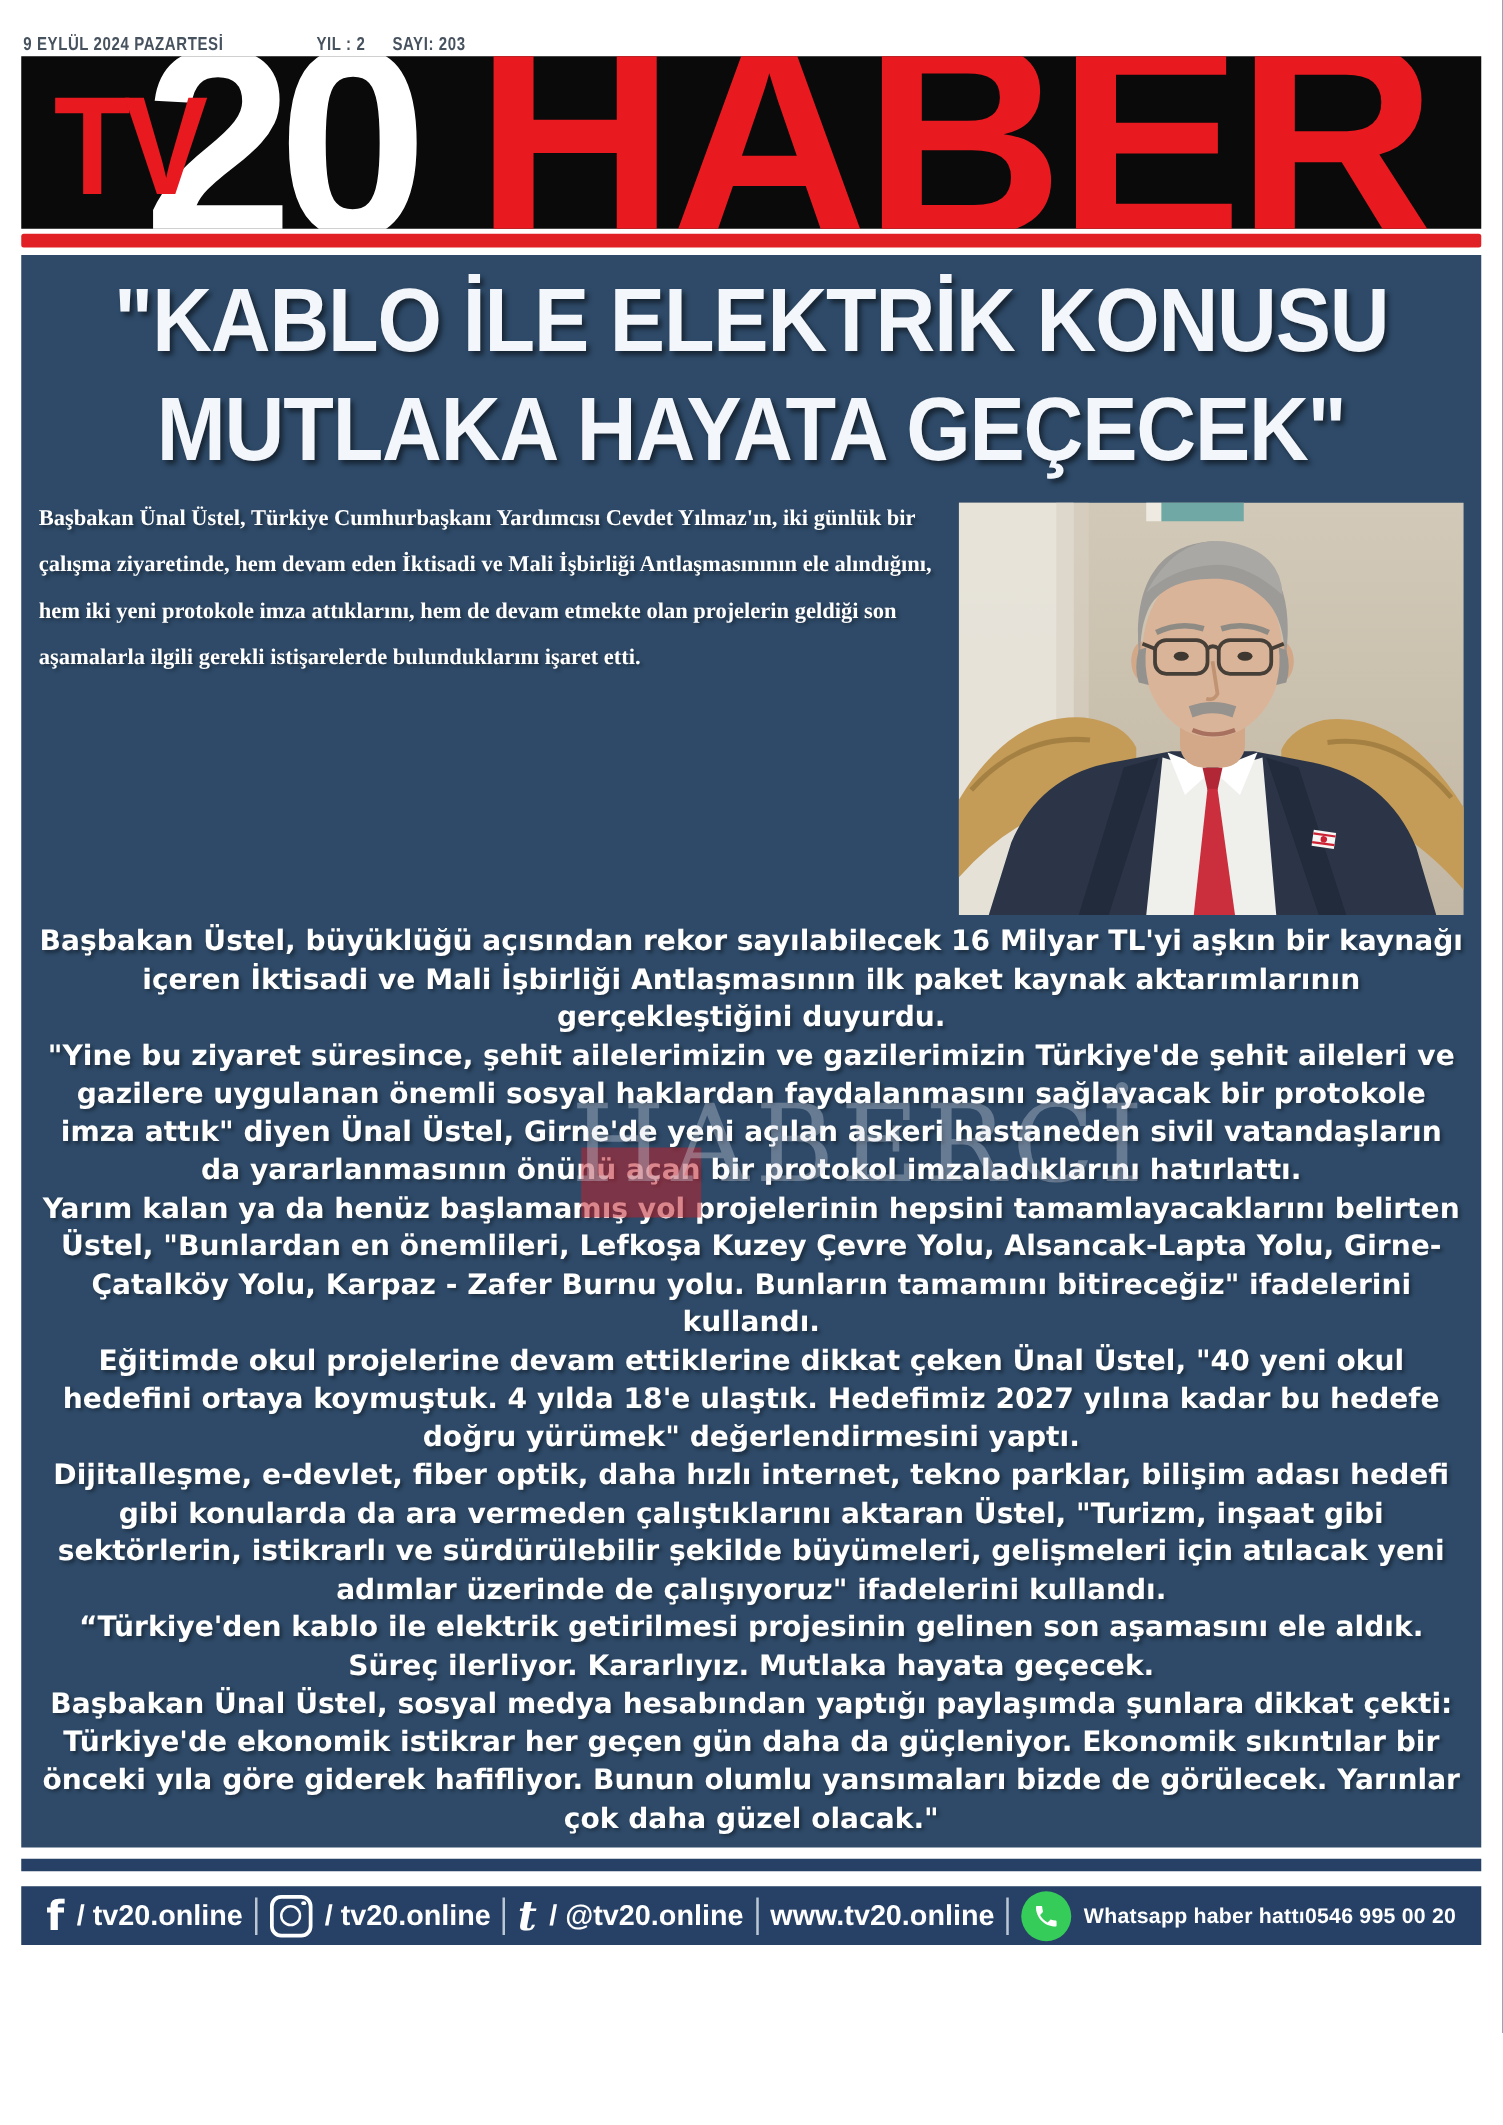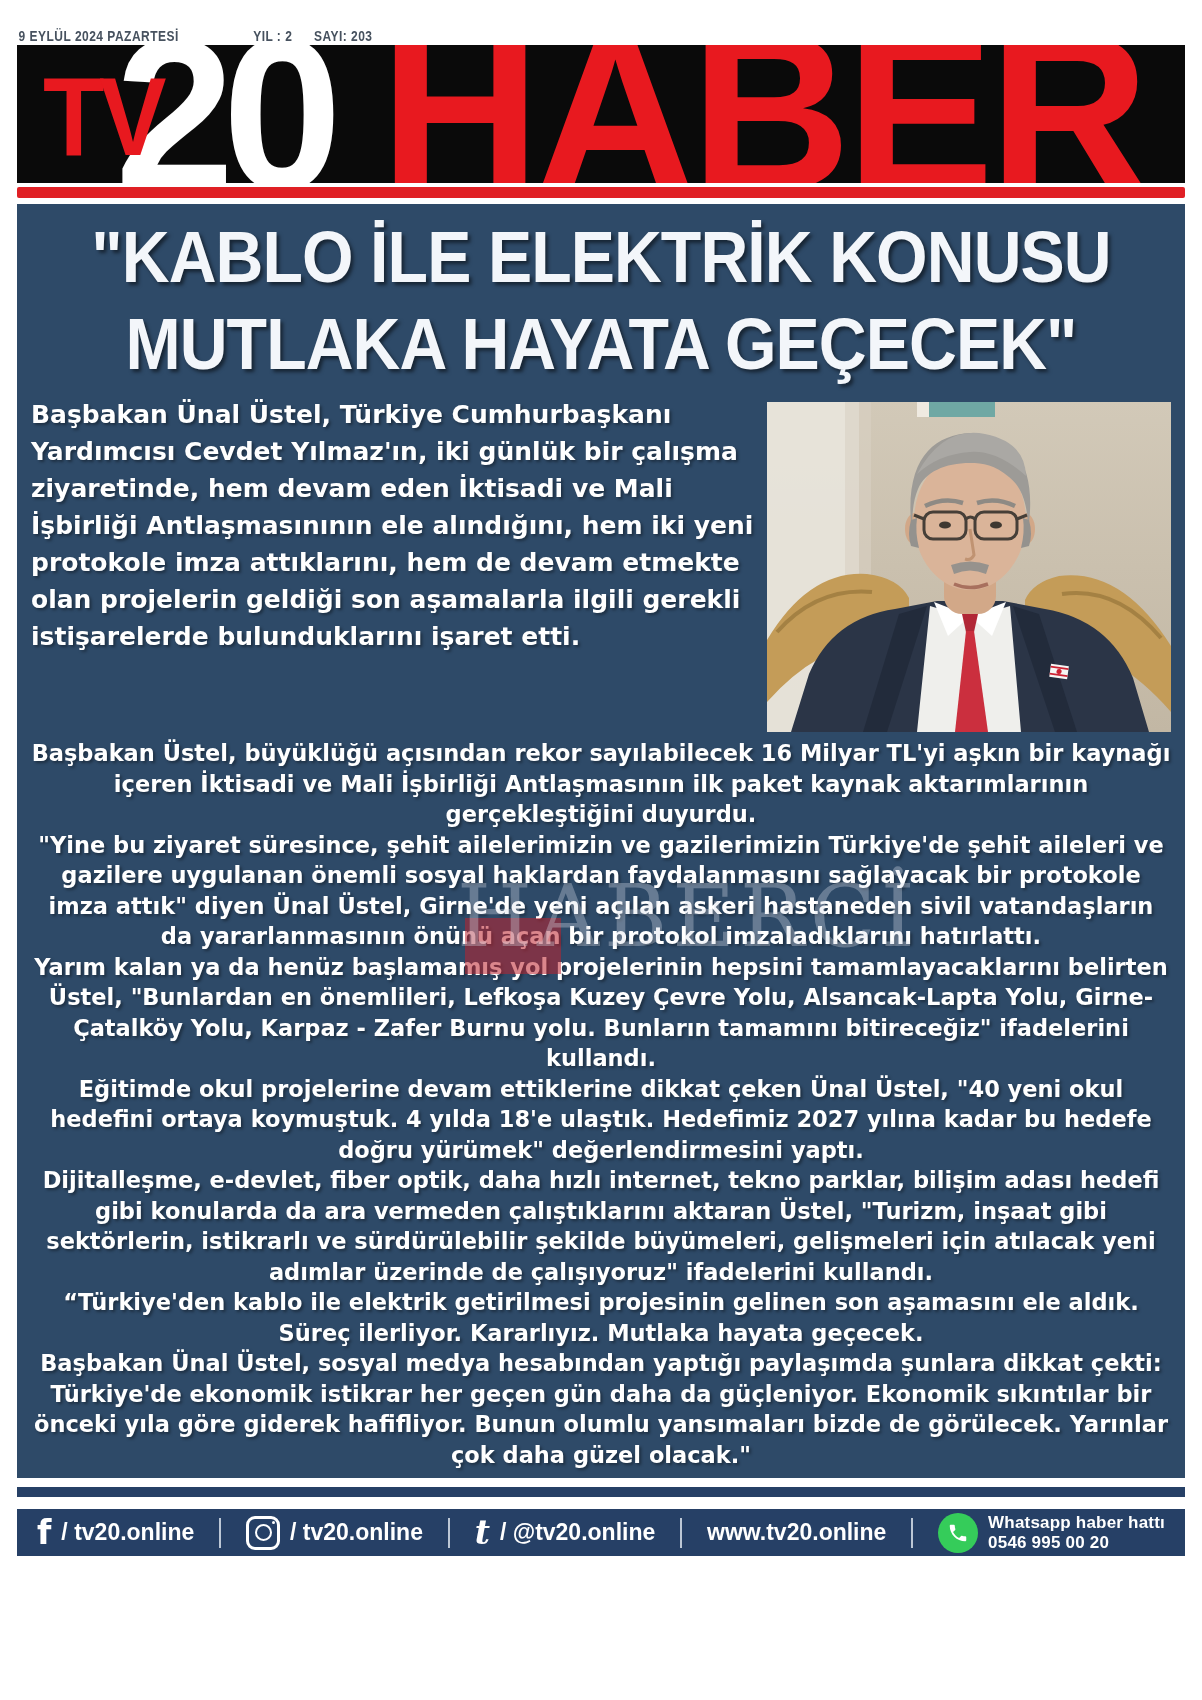--- a/index.html
+++ b/index.html
@@ -62,21 +62,21 @@
     text-shadow:2px 2px 3px rgba(0,0,0,.38);
   }
   .headline{margin:0;text-align:center;color:#f3f6fa;
     font-family:"Liberation Sans",sans-serif;font-weight:bold;}
   .hline{
     display:block;font-size:72px;line-height:87px;letter-spacing:-1px;
     transform:scaleX(.92);transform-origin:center;white-space:nowrap;
     text-shadow:3px 3px 4px rgba(0,0,0,.5);
   }
   .lead-row{display:flex;gap:12px;margin-top:8px;}
-  .lead{flex:1;margin:0;font-size:25px;line-height:37px;font-weight:bold;}
+  .lead{flex:1;margin:0;font-size:18px;line-height:37px;font-weight:bold;font-family:Liberation Serif, serif;}
   .photo-box{width:404px;height:330px;flex:none;margin-top:6px;}
   .photo-box svg{display:block;width:100%;height:100%;}
 
   .body-text{margin-top:6px;}
   .body-text p{margin:0;font-size:22.5px;line-height:30.5px;font-weight:bold;text-align:center;}
 
   .watermark{
     position:absolute;left:402px;top:662px;z-index:6;pointer-events:none;
     font-family:"DejaVu Serif",serif;font-size:86px;letter-spacing:5px;
     color:rgba(214,221,232,.34);text-shadow:none;margin-left:38px;
@@ -98,21 +98,21 @@
   .f-sep{width:2px;height:30px;background:#d7dfe9;opacity:.85;}
   .fb-glyph{font-family:"DejaVu Sans",sans-serif;font-size:33px;line-height:1;font-weight:bold;}
   .tw-glyph{font-family:"DejaVu Serif",serif;font-style:italic;font-size:33px;line-height:1;font-weight:bold;}
   .ig-icon{position:relative;width:28px;height:28px;border:3px solid #fff;border-radius:9px;}
   .ig-lens{position:absolute;left:50%;top:50%;width:13px;height:13px;margin:-8.5px 0 0 -8.5px;
     border:2.5px solid #fff;border-radius:50%;}
   .ig-dot{position:absolute;right:2px;top:2px;width:3.5px;height:3.5px;background:#fff;border-radius:50%;}
   .wa-icon{width:40px;height:40px;border-radius:50%;background:#35cc5a;
     display:flex;align-items:center;justify-content:center;}
   .wa-icon svg{width:22px;height:22px;}
-  .wa-text{display:flex;flex-direction:column;font-size:17px;line-height:20px;letter-spacing:.2px;}
+  .wa-text{display:flex;flex-direction:row;font-size:17px;line-height:20px;letter-spacing:.2px;}
 </style>
 </head>
 <body>
 
 <div class="wrap">
 
   <div class="meta-row">
     <span>9 EYLÜL 2024 PAZARTESİ</span>
     <span class="meta-year">YIL : 2</span>
     <span class="meta-issue">SAYI: 203</span>

